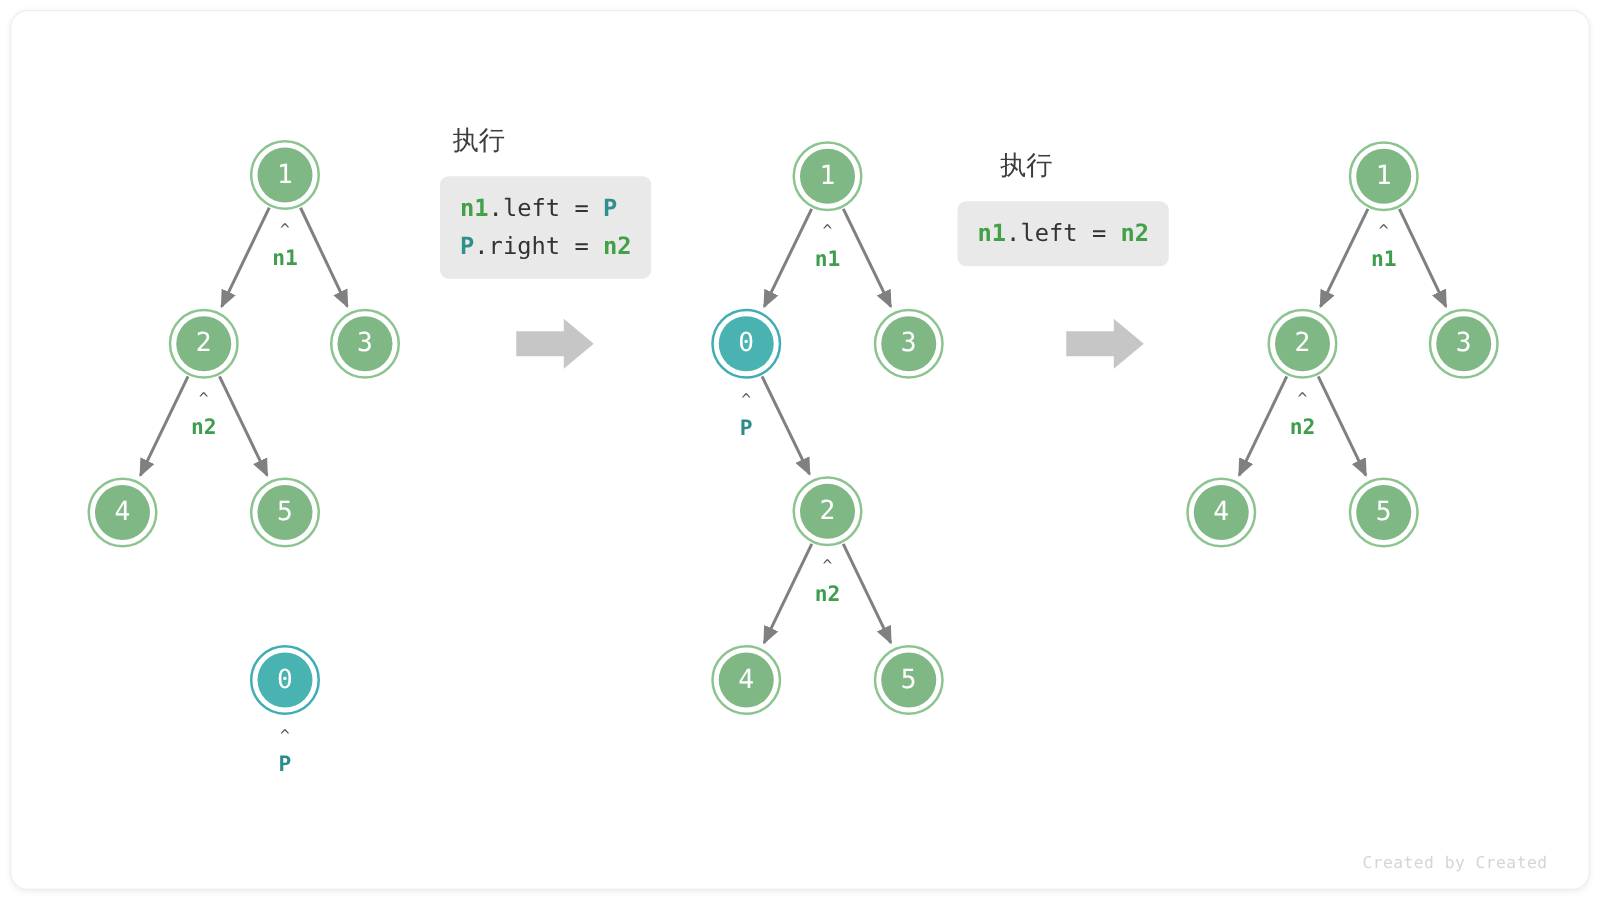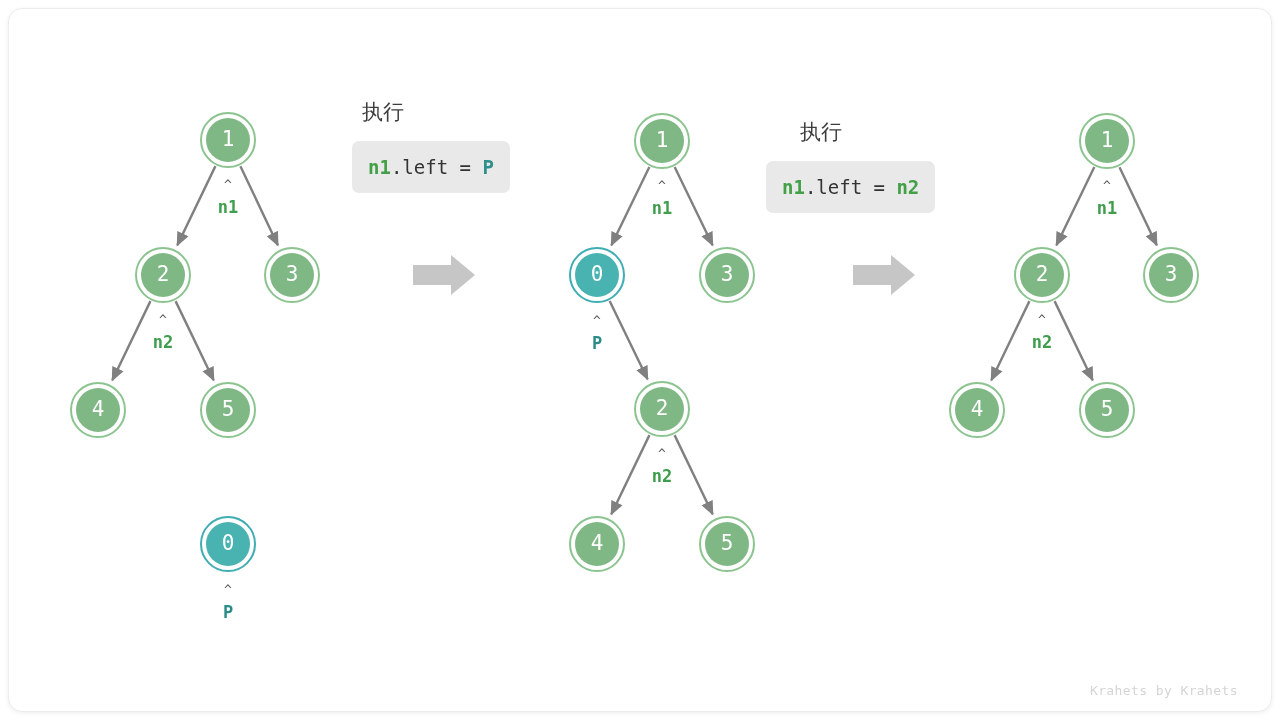--- a/index.html
+++ b/index.html
@@ -294,19 +294,19 @@
         <div class="caret">^</div>
         <div class="name">n1</div>
       </div>
       <div class="ptr green" style="left: 1012px; top: 315px;">
         <div class="caret">^</div>
         <div class="name">n2</div>
       </div>
     </div>
   <div id="exec-layer">
       <div class="exec-label" style="left: 362px; top: 98px;">执行</div>
-      <div class="code-box" style="left: 352px; top: 141px;"><span class="ln"><span class="tok-green">n1</span><span class="tok-plain">.left = </span><span class="tok-teal">P</span></span></div>
+      <div class="code-box" style="left: 352px; top: 141px;"><span class="ln"><span class="tok-green">n1</span><span class="tok-plain">.left = </span><span class="tok-teal">P</span></span><span class="ln"><span class="tok-teal">P</span><span class="tok-plain">.right = </span><span class="tok-green">n2</span></span></div>
       <div class="exec-label" style="left: 800px; top: 118px;">执行</div>
       <div class="code-box" style="left: 766px; top: 161px;"><span class="ln"><span class="tok-green">n1</span><span class="tok-plain">.left = </span><span class="tok-green">n2</span></span></div>
     </div>
 
-  <div class="watermark">Krahets by Krahets</div>
+  <div class="watermark">Created by Created</div>
 </div>
 
 </body></html>

